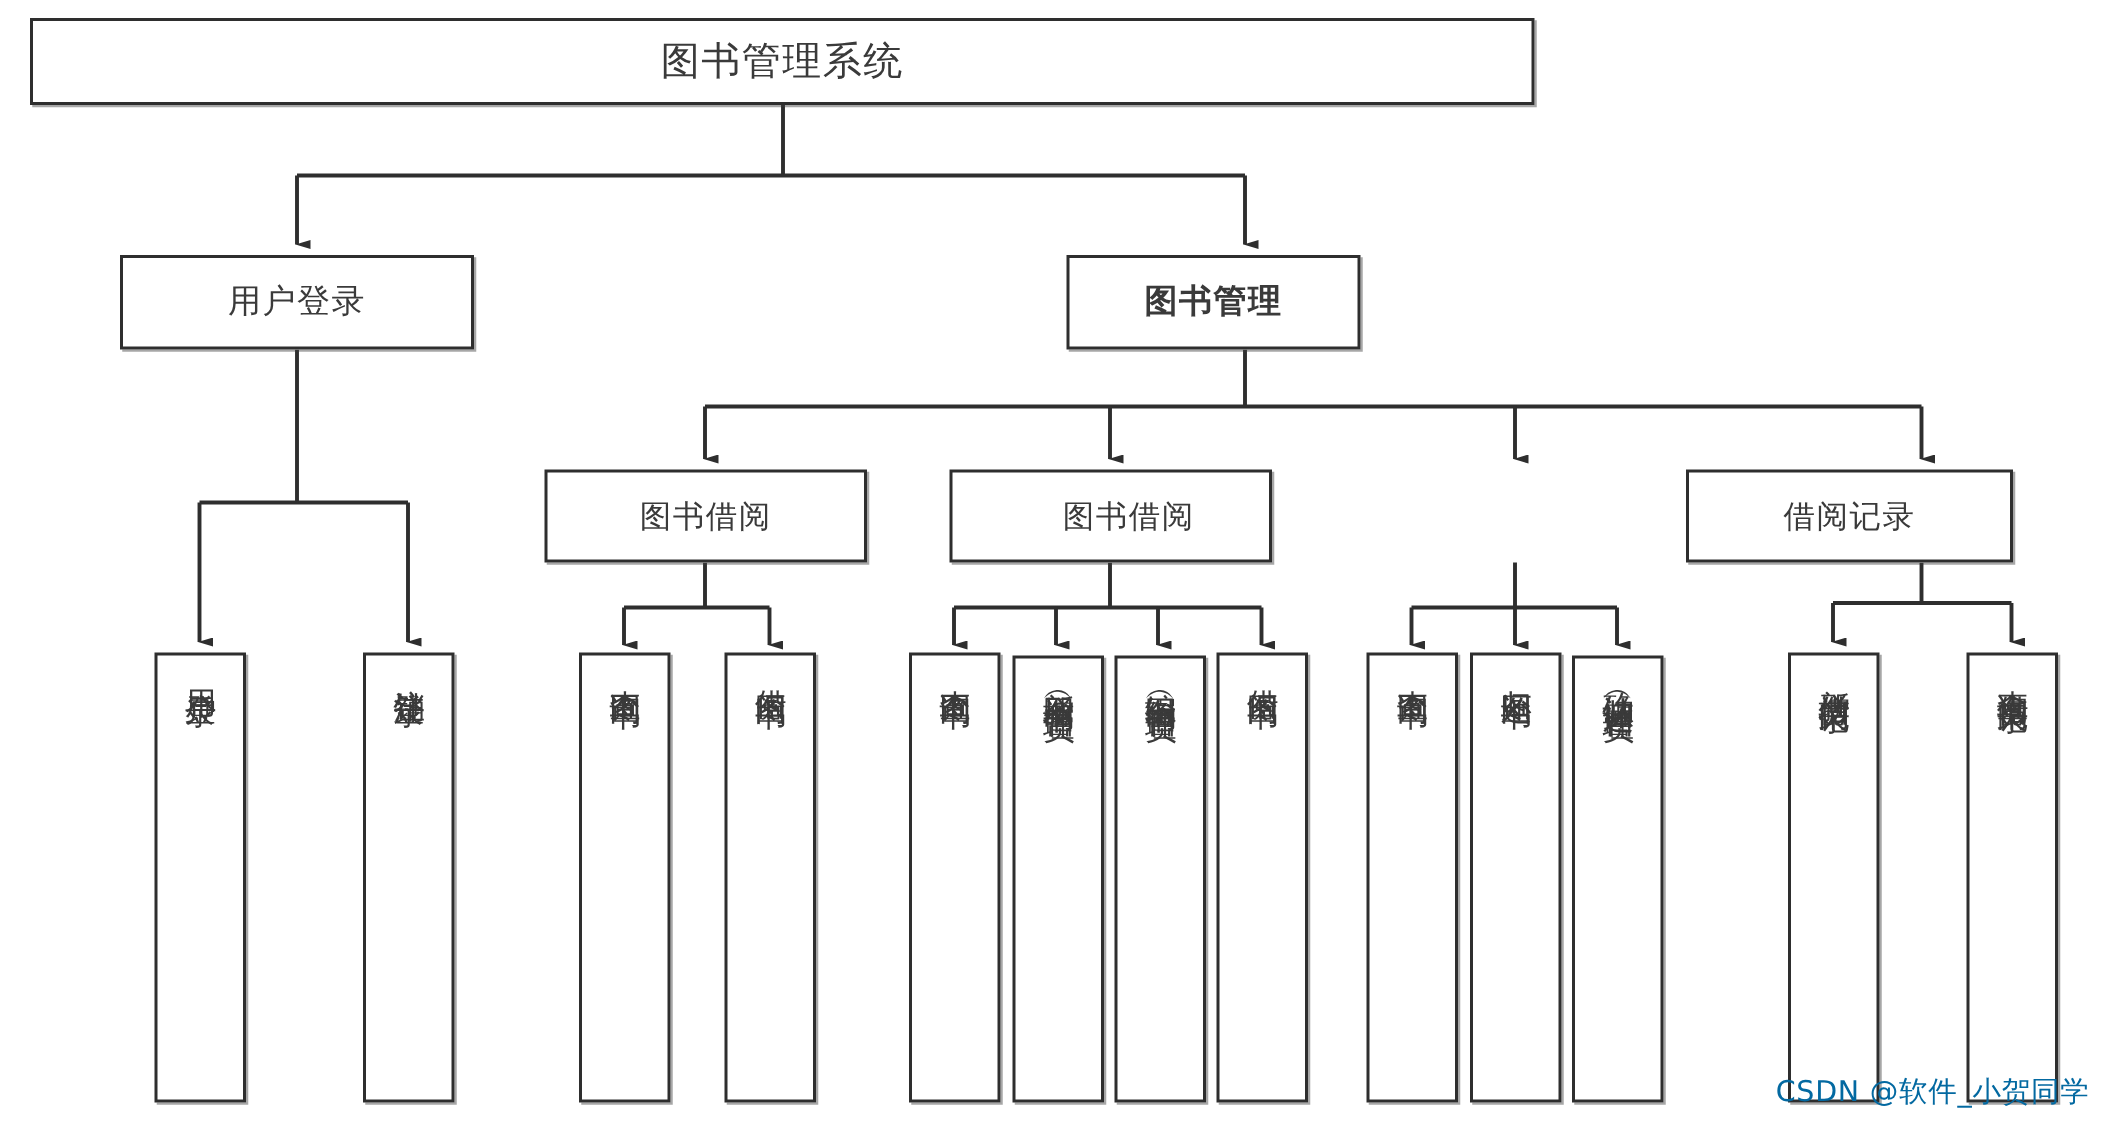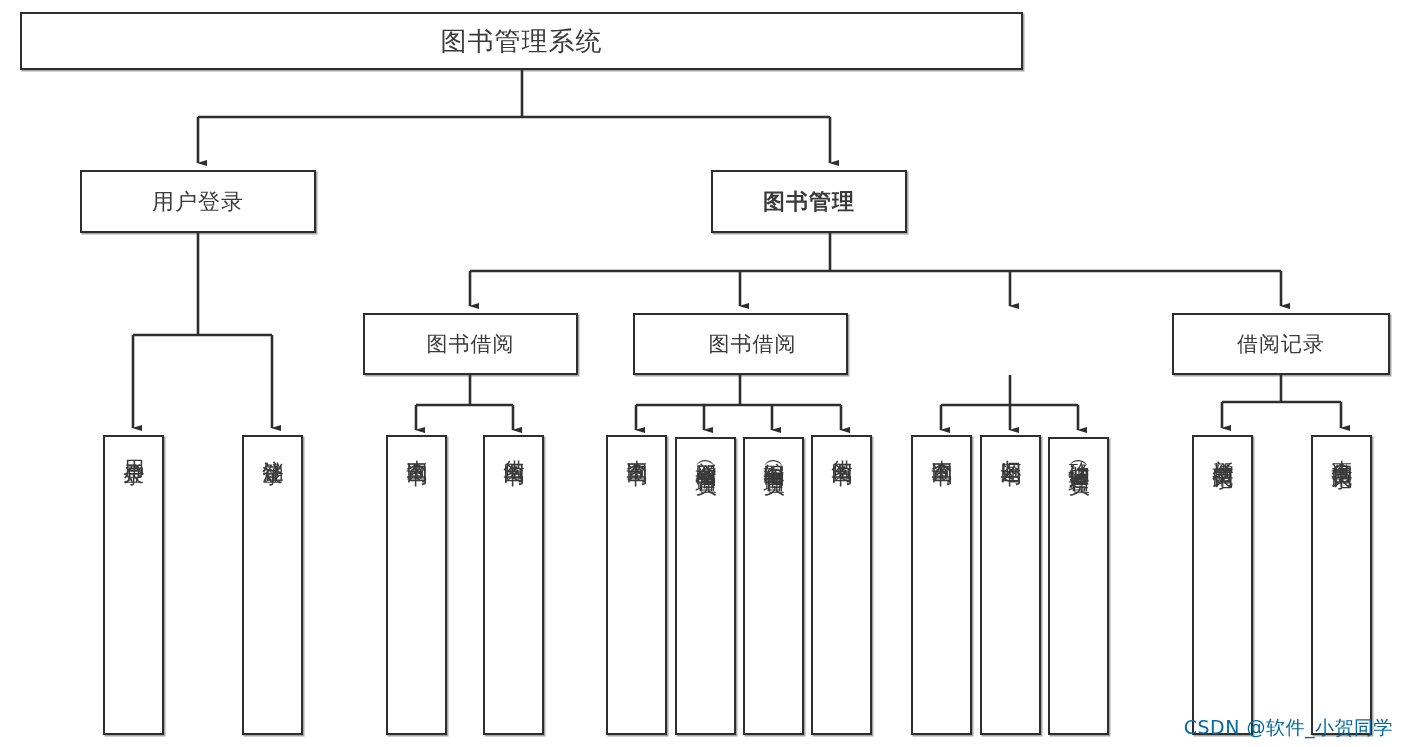--- a/index.html
+++ b/index.html
@@ -142,21 +142,21 @@
 
   <div class="node level3" style="left:363px; top:313px; width:215px; height:62px;">
     <span class="label">图书借阅</span>
   </div>
 
   <div class="node level3" style="left:633px; top:313px; width:215px; height:62px;padding-left:24px;">
     <span class="label">图书借阅</span>
   </div>
 
 
-  <div class="node level3" style="left:1172px; top:313px; width:218px; height:62px;">
+  <div class="node level3" style="left:1124px; top:313px; width:218px; height:62px;">
     <span class="label">借阅记录</span>
   </div>
 
   <div class="node vertical" style="left:103px; top:435px; width:61px; height:300px;">
     <span class="label">用户登录</span>
   </div>
 
   <div class="node vertical" style="left:242px; top:435px; width:61px; height:300px;">
     <span class="label">注销登录</span>
   </div>

